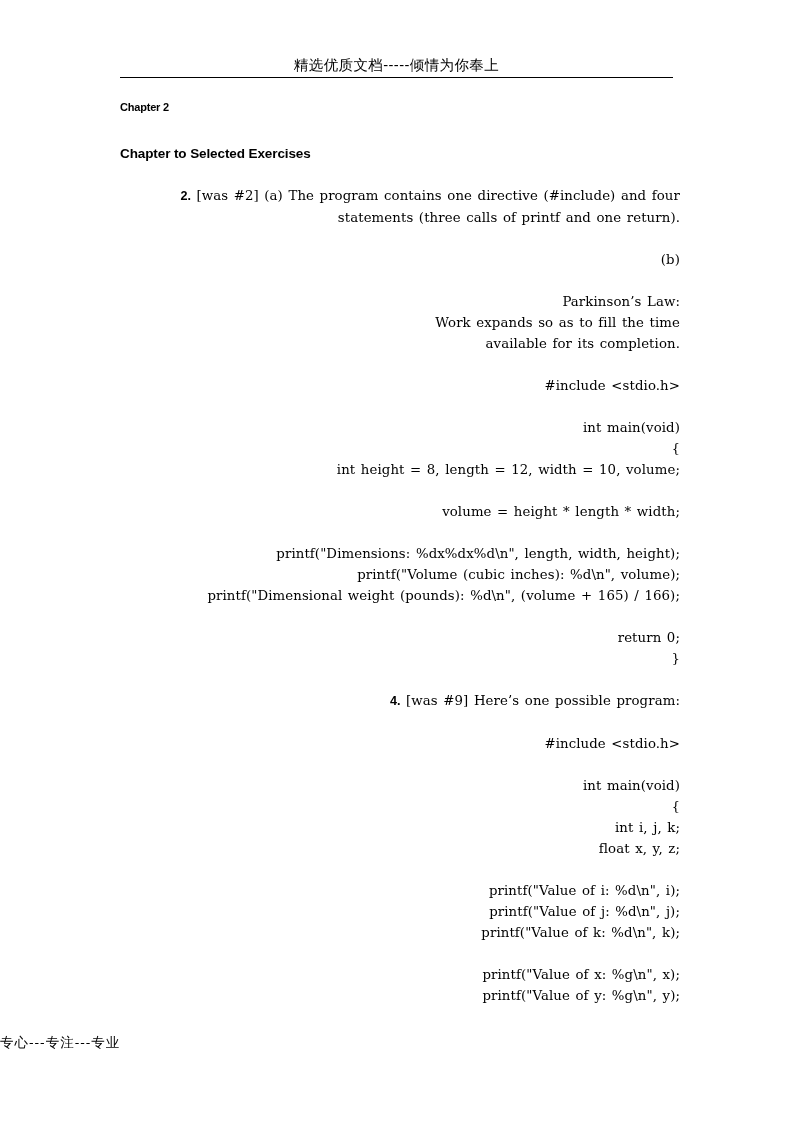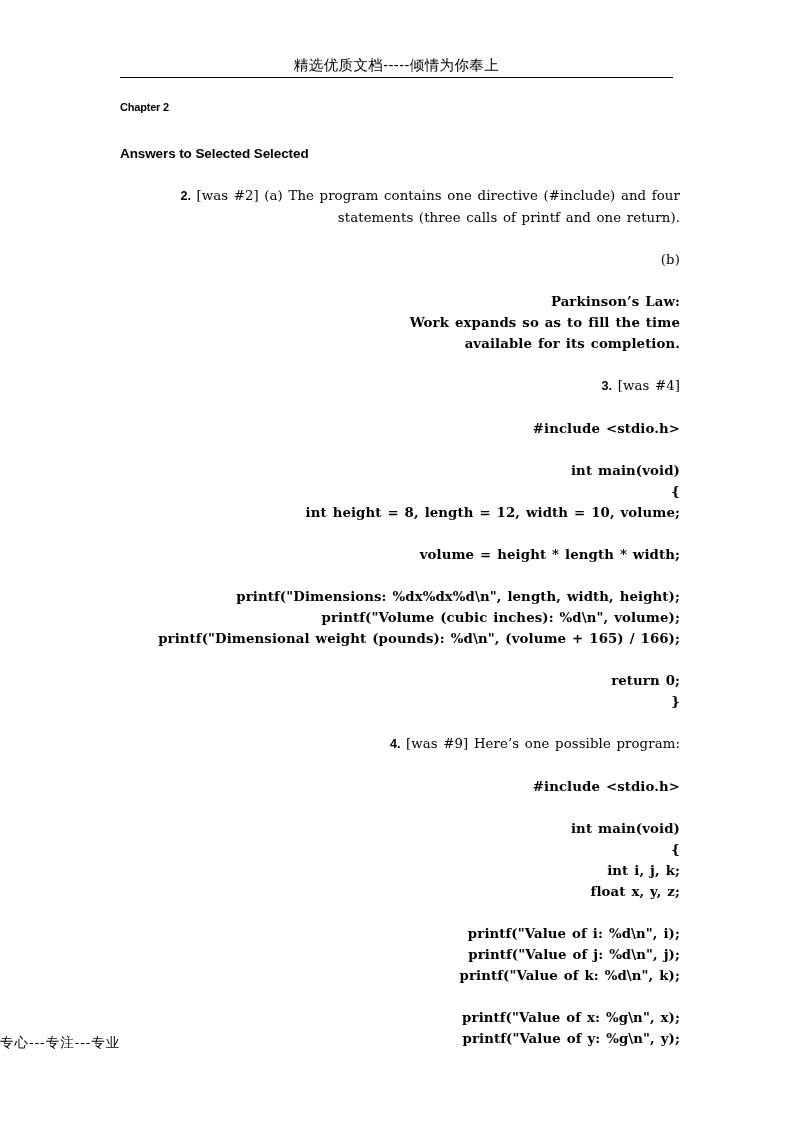--- a/index.html
+++ b/index.html
@@ -87,21 +87,20 @@
     letter-spacing: 0.1px;
     margin: 0;
     padding: 0;
     white-space: pre-wrap;
     word-spacing: 1.2px;
     text-align: right;
   }
 
   .code {
     white-space: pre;
-    font-weight: bold;
   }
 
   .item-num {
     font-family: "Liberation Sans", sans-serif;
     font-size: 12.6px;
     font-weight: bold;
     letter-spacing: 0px;
   }
 
   .blk { margin-top: 21px; }
@@ -130,34 +129,33 @@
     <div class="header-text">精选优质文档-----倾情为你奉上</div>
     <div class="header-rule"></div>
   </div>
 
   <div class="content">
 
     <h1 class="chapter">Chapter 2</h1>
 
     <div class="spacer-h1"></div>
 
-    <h2 class="subhead">Answers to Selected Selected</h2>
+    <h2 class="subhead">Chapter to Selected Exercises</h2>
 
     <div class="spacer-h2"></div>
 
     <p class="para blk-tight"><span class="item-num">2.</span> <span>[was #2] (a) The program contains one directive (#include) and four
 statements (three calls of printf and one return).</span></p>
 
     <p class="para blk">(b)</p>
 
     <p class="code blk">Parkinson’s Law:
 Work expands so as to fill the time
 available for its completion.</p>
 
-    <p class="para blk"><span class="item-num">3.</span> <span>[was #4]</span></p>
 
     <p class="code blk">#include &lt;stdio.h&gt;</p>
 
     <p class="code blk">int main(void)
 {
   int height = 8, length = 12, width = 10, volume;
 
   volume = height * length * width;
 
   printf("Dimensions: %dx%dx%d\n", length, width, height);

